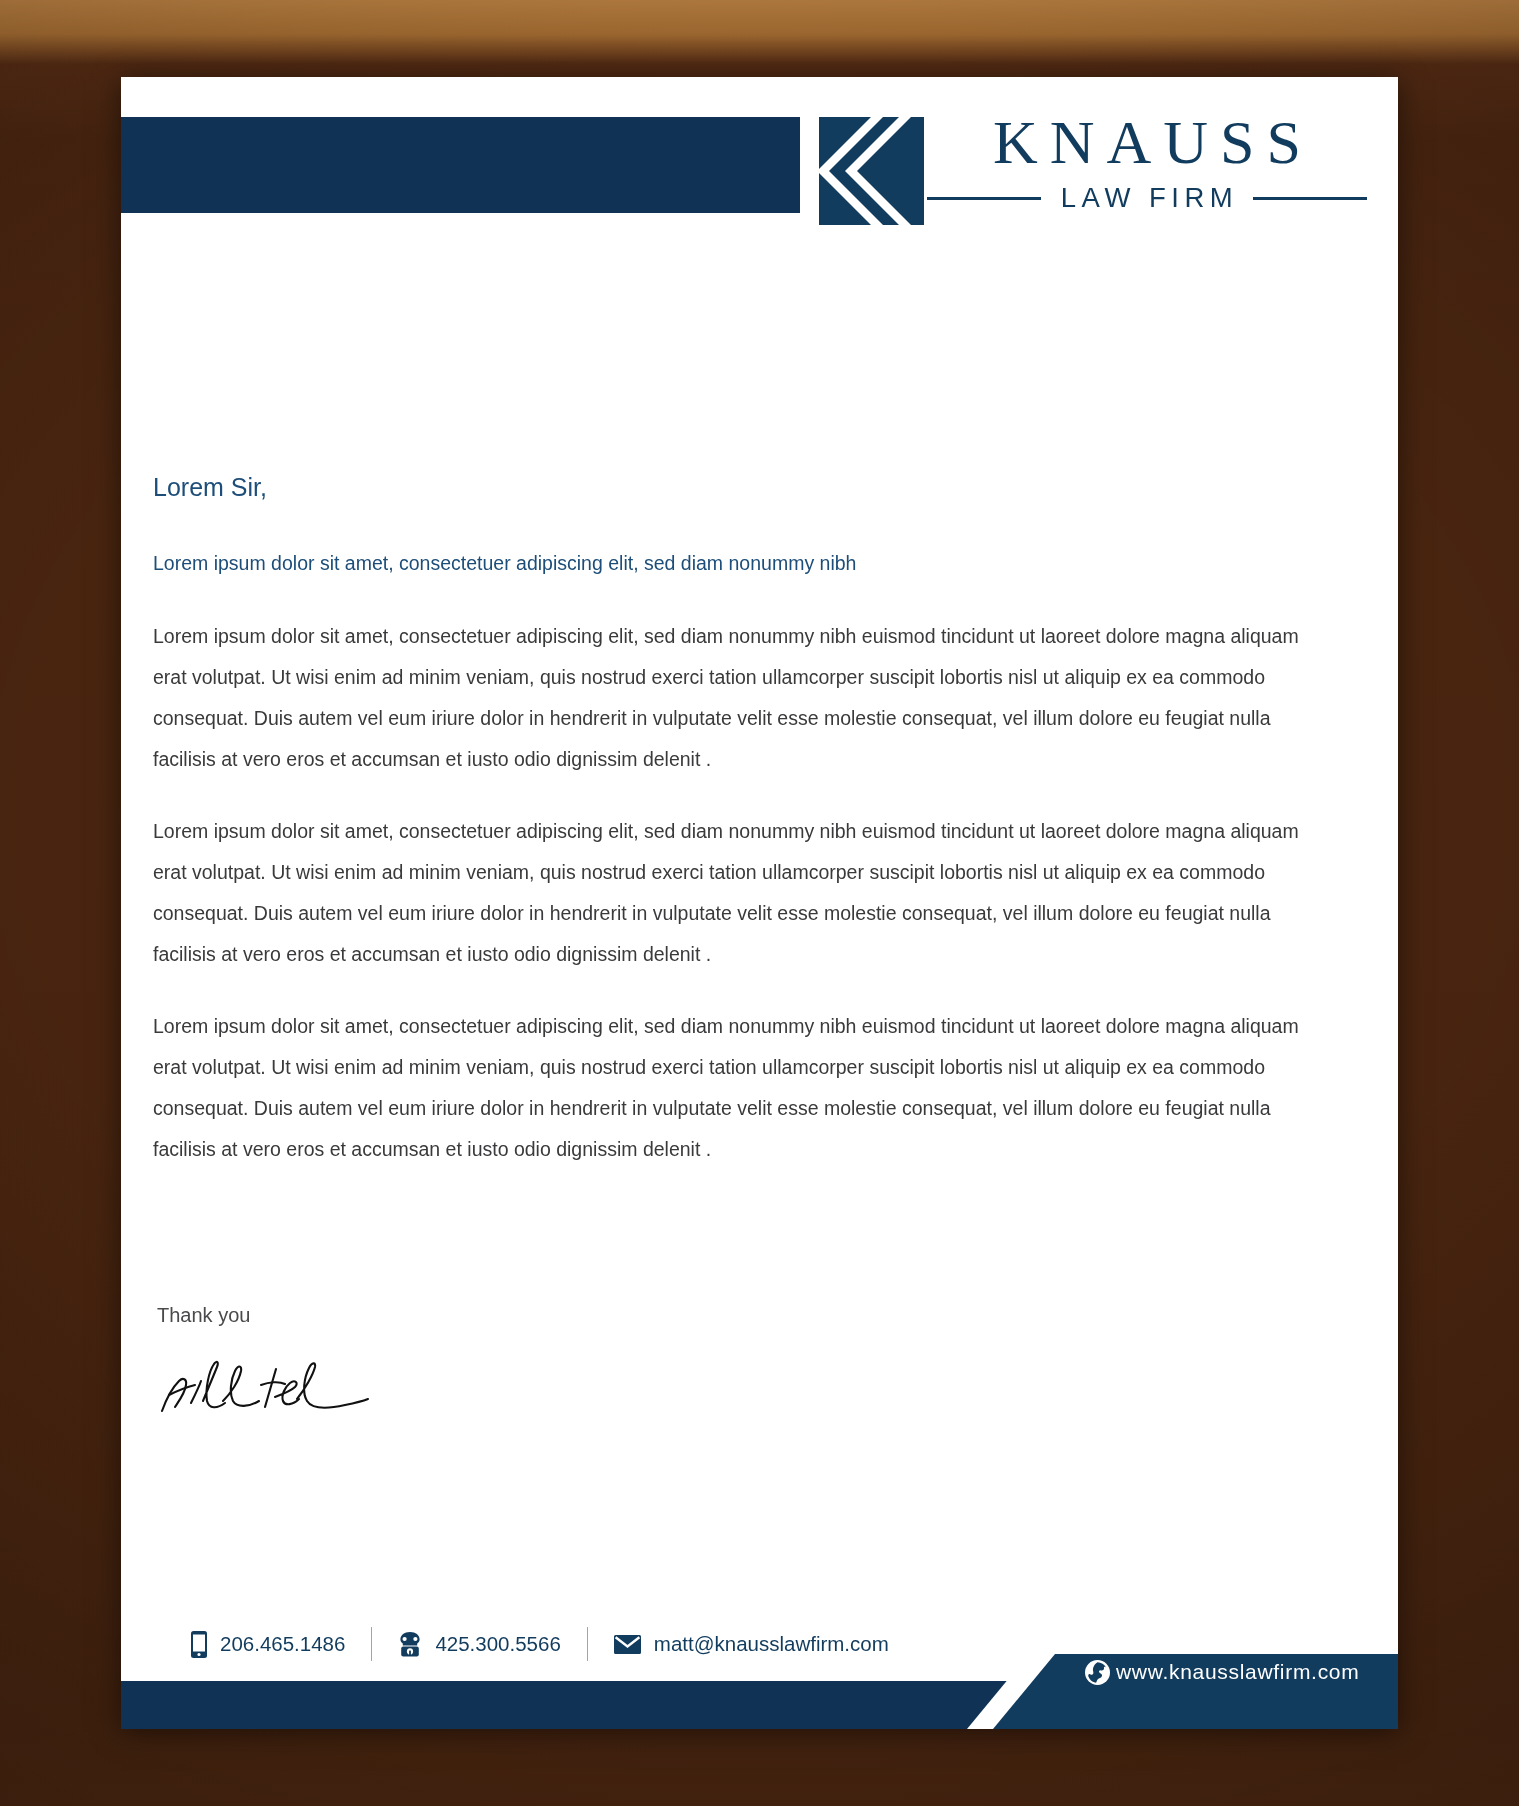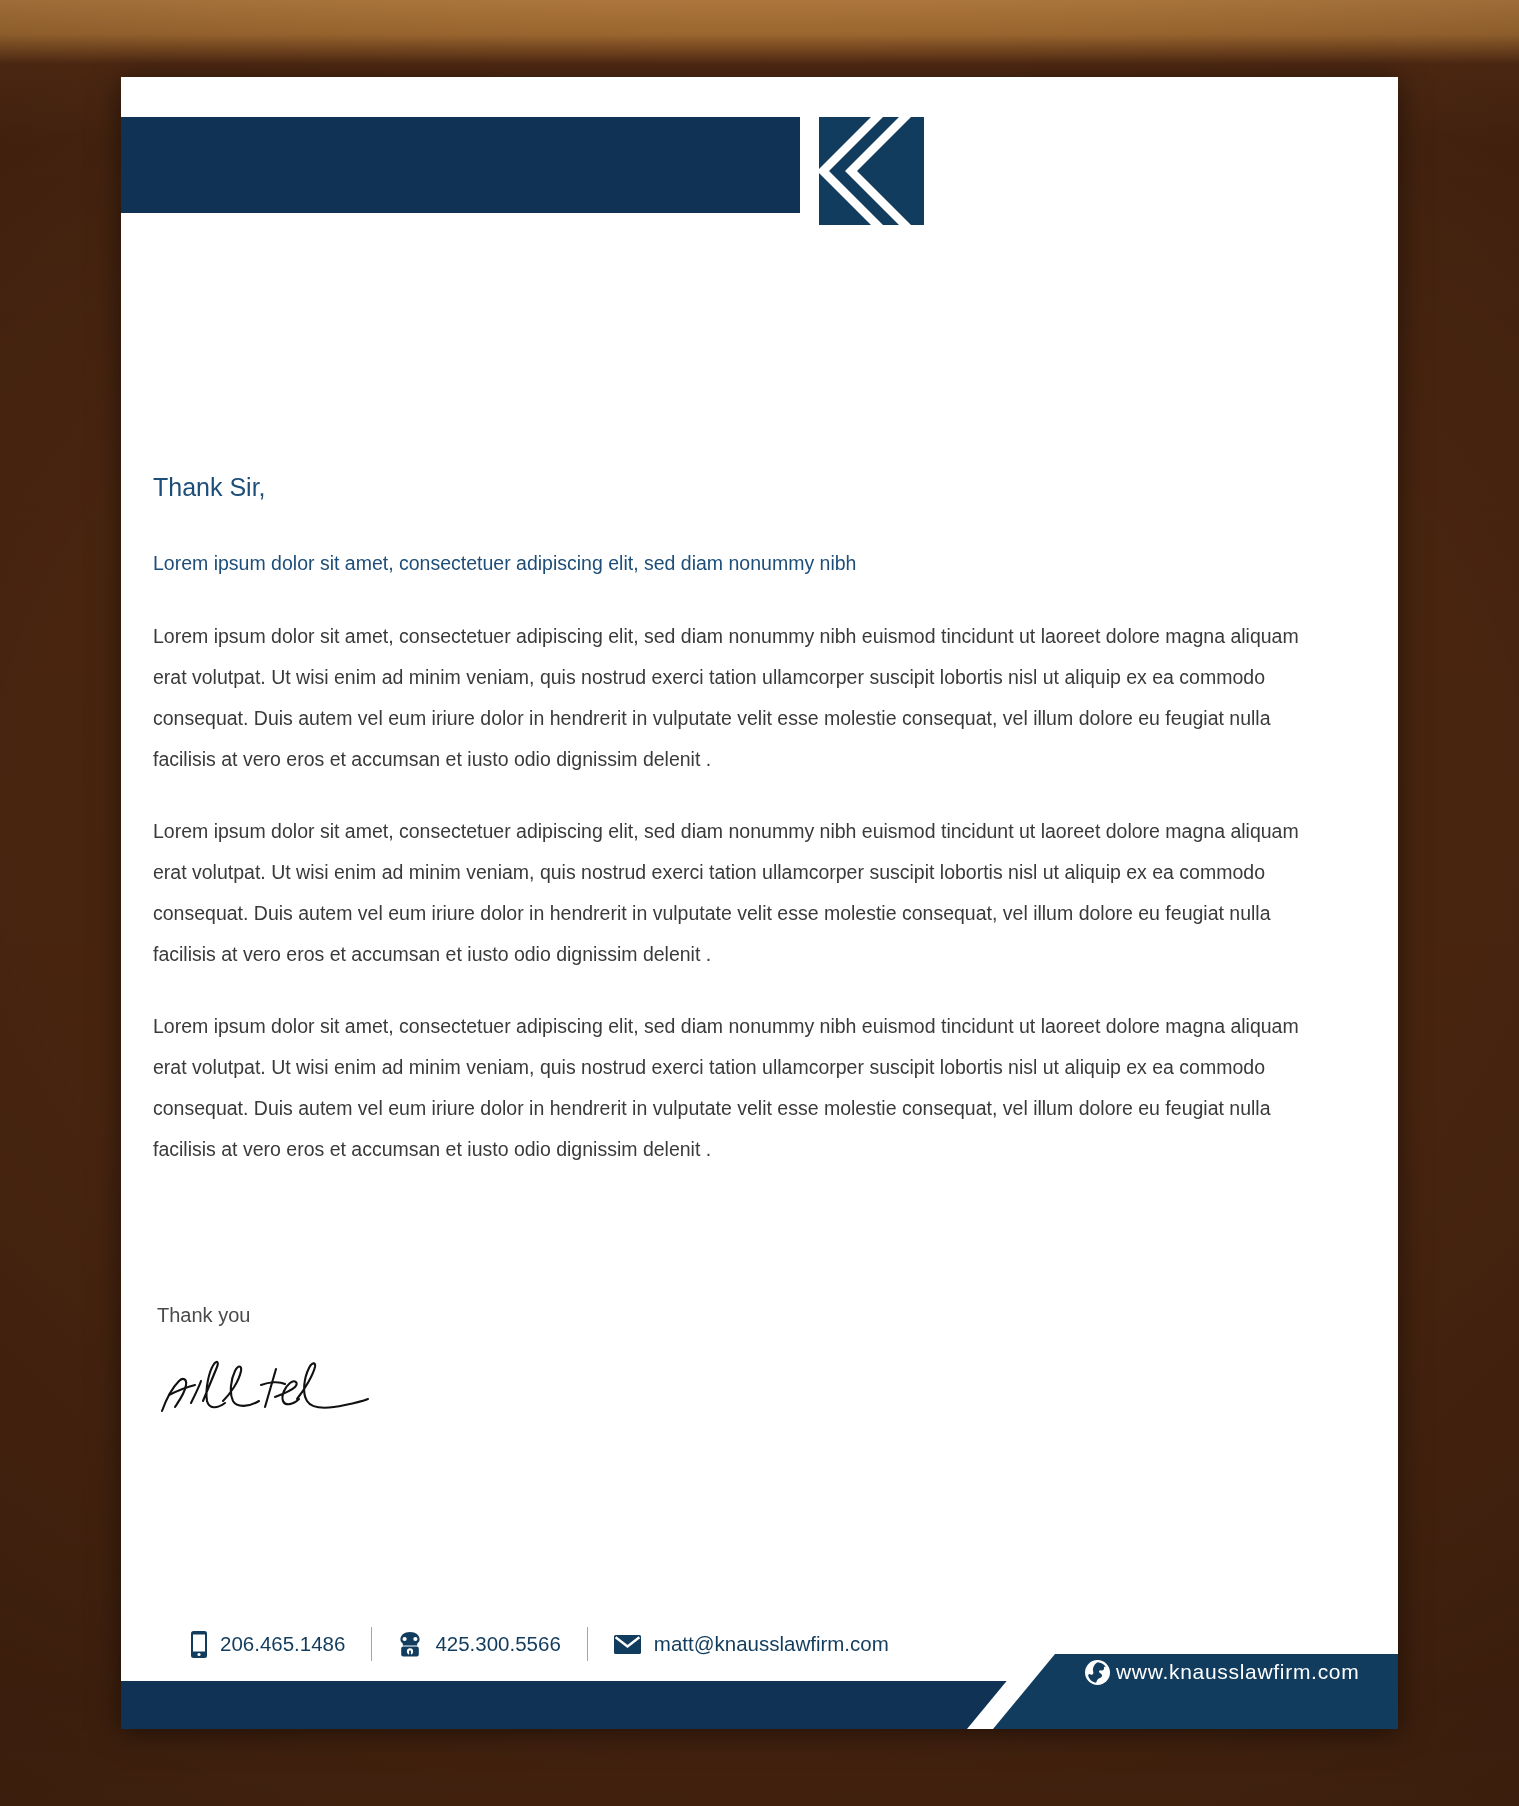--- a/index.html
+++ b/index.html
@@ -295,24 +295,32 @@
       <rect x="0" y="0" width="111" height="108" fill="#123C5E"></rect>
       <path d="M24 0 L24 108 L8 108 L8 0 Z" fill="#ffffff" opacity="0"></path>
 
       <path d="M86 0 L98 0 L44 54 L98 108 L86 108 L32 54 Z" fill="#ffffff"></path>
 
       <path d="M58 0 L70 0 L16 54 L70 108 L58 108 L4 54 Z" fill="#ffffff"></path>
 
       <rect x="0" y="0" width="6" height="108" fill="#ffffff"></rect>
     </svg>
 
+    <div class="wordmark">
+      <div class="wordmark-name">KNAUSS</div>
+      <div class="wordmark-sub">
+        <span class="rule"></span>
+        <span class="wordmark-sub-text">LAW FIRM</span>
+        <span class="rule"></span>
+      </div>
+    </div>
   </div>
 
   <div class="body-area">
-    <div class="greeting">Thank Sir,</div>
+    <div class="greeting">Lorem Sir,</div>
     <div class="subject">Lorem ipsum dolor sit amet, consectetuer adipiscing elit, sed diam nonummy nibh</div>
     <p class="para">Lorem ipsum dolor sit amet, consectetuer adipiscing elit, sed diam nonummy nibh euismod tincidunt ut laoreet dolore magna aliquam erat volutpat. Ut wisi enim ad minim veniam, quis nostrud exerci tation ullamcorper suscipit lobortis nisl ut aliquip ex ea commodo consequat. Duis autem vel eum iriure dolor in hendrerit in vulputate velit esse molestie consequat, vel illum dolore eu feugiat nulla facilisis at vero eros et accumsan et iusto odio dignissim delenit .</p>
     <p class="para">Lorem ipsum dolor sit amet, consectetuer adipiscing elit, sed diam nonummy nibh euismod tincidunt ut laoreet dolore magna aliquam erat volutpat. Ut wisi enim ad minim veniam, quis nostrud exerci tation ullamcorper suscipit lobortis nisl ut aliquip ex ea commodo consequat. Duis autem vel eum iriure dolor in hendrerit in vulputate velit esse molestie consequat, vel illum dolore eu feugiat nulla facilisis at vero eros et accumsan et iusto odio dignissim delenit .</p>
     <p class="para">Lorem ipsum dolor sit amet, consectetuer adipiscing elit, sed diam nonummy nibh euismod tincidunt ut laoreet dolore magna aliquam erat volutpat. Ut wisi enim ad minim veniam, quis nostrud exerci tation ullamcorper suscipit lobortis nisl ut aliquip ex ea commodo consequat. Duis autem vel eum iriure dolor in hendrerit in vulputate velit esse molestie consequat, vel illum dolore eu feugiat nulla facilisis at vero eros et accumsan et iusto odio dignissim delenit .</p>
   </div>
 
   <div class="signoff-block">
     <div class="signoff">Thank you</div>
     <svg class="signature" viewBox="0 0 215 70">
       <g fill="none" stroke="#111111" stroke-width="2.1" stroke-linecap="round" stroke-linejoin="round">

